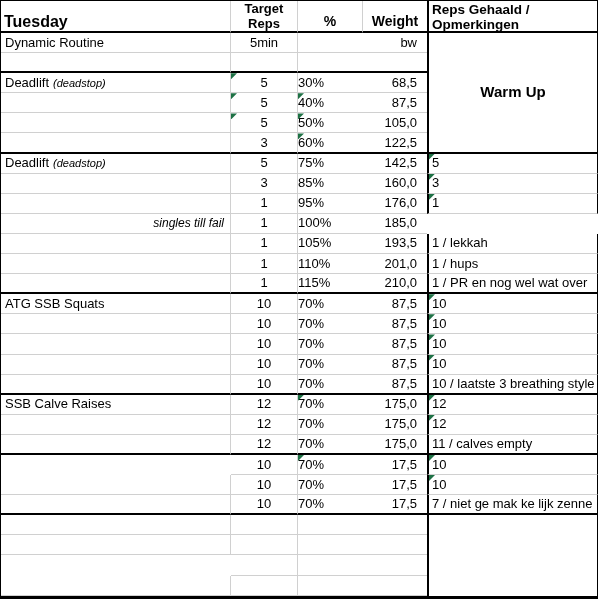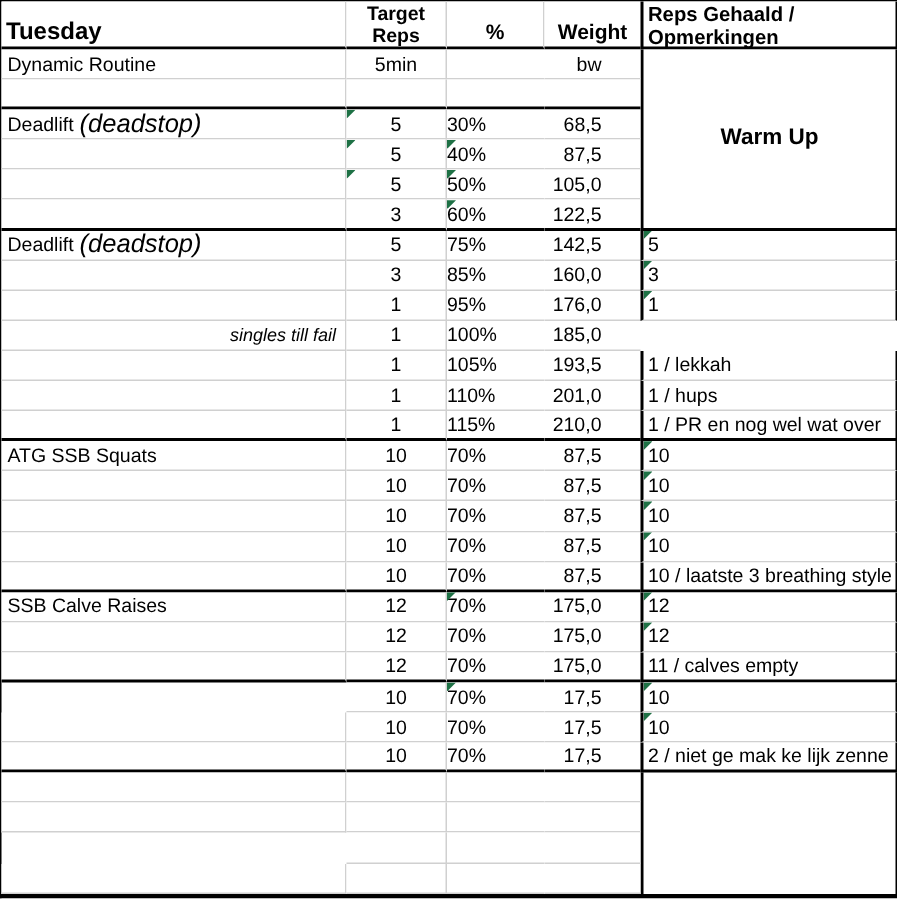--- a/index.html
+++ b/index.html
@@ -21,24 +21,24 @@
     position:relative;box-sizing:border-box;
     display:flex;align-items:center;
     font-size:13px;line-height:14px;white-space:nowrap;
     border-right:1px solid #d0d0d0;
     border-bottom:1px solid #d0d0d0;
     background:#fff;
   }
   .ca{padding-left:4px;}
   .cb{justify-content:center;}
   .cc{padding-right:26px;border-right:none;}
-  .cd{justify-content:flex-end;padding-right:26px;border-right:none;}
+  .cd{justify-content:flex-end;padding-right:10px;border-right:none;}
   .ce{border-left:2px solid #000;border-right:1px solid #000;padding-left:3px;}
   .side{justify-content:flex-end;padding-right:6px;font-style:italic;font-size:12px;}
-  .note{font-style:italic;font-size:17px;margin-left:4px;}
+  .note{font-style:italic;font-size:11px;margin-left:4px;}
   .sec{border-bottom:2px solid #000;}
   .hdr{font-weight:bold;border-bottom:2px solid #000;}
   .ha{font-size:16px;align-items:flex-end;padding-left:3px;padding-bottom:2px;}
   .hb{justify-content:center;text-align:center;line-height:15px;white-space:normal;}
   .hc,.hd{justify-content:center;align-items:flex-end;font-size:14px;padding-bottom:3px;border-right:none;}
   .hc{border-right:1px solid #d0d0d0;}
   .he{border-left:2px solid #000;border-right:1px solid #000;align-items:flex-start;
       line-height:15px;font-size:13.5px;padding-left:3px;padding-top:1px;white-space:normal;}
   .warmup{
     border-left:2px solid #000;border-right:1px solid #000;border-bottom:2px solid #000;
@@ -382,21 +382,21 @@
     <div class="c cb sec" style="grid-area: 25 / 2;">
       <span>10</span>
     </div>
     <div class="c cc sec" style="grid-area: 25 / 3;">
       <span>70%</span>
     </div>
     <div class="c cd sec" style="grid-area: 25 / 4;">
       <span>17,5</span>
     </div>
     <div class="c ce sec" style="grid-area: 25 / 5;">
-      <span>2 / niet ge mak ke lijk zenne</span>
+      <span>7 / niet ge mak ke lijk zenne</span>
     </div>
     <div class="c ca" style="grid-area: 26 / 1;"></div>
     <div class="c cb" style="grid-area: 26 / 2;"></div>
     <div class="c cc" style="grid-area: 26 / 3;"></div>
     <div class="c cd" style="grid-area: 26 / 4;"></div>
     <div class="c ca" style="grid-area: 27 / 1;"></div>
     <div class="c cb" style="grid-area: 27 / 2;"></div>
     <div class="c cc" style="grid-area: 27 / 3;"></div>
     <div class="c cd" style="grid-area: 27 / 4;"></div>
     <div class="c cb" style="grid-area: 28 / 2;"></div>

